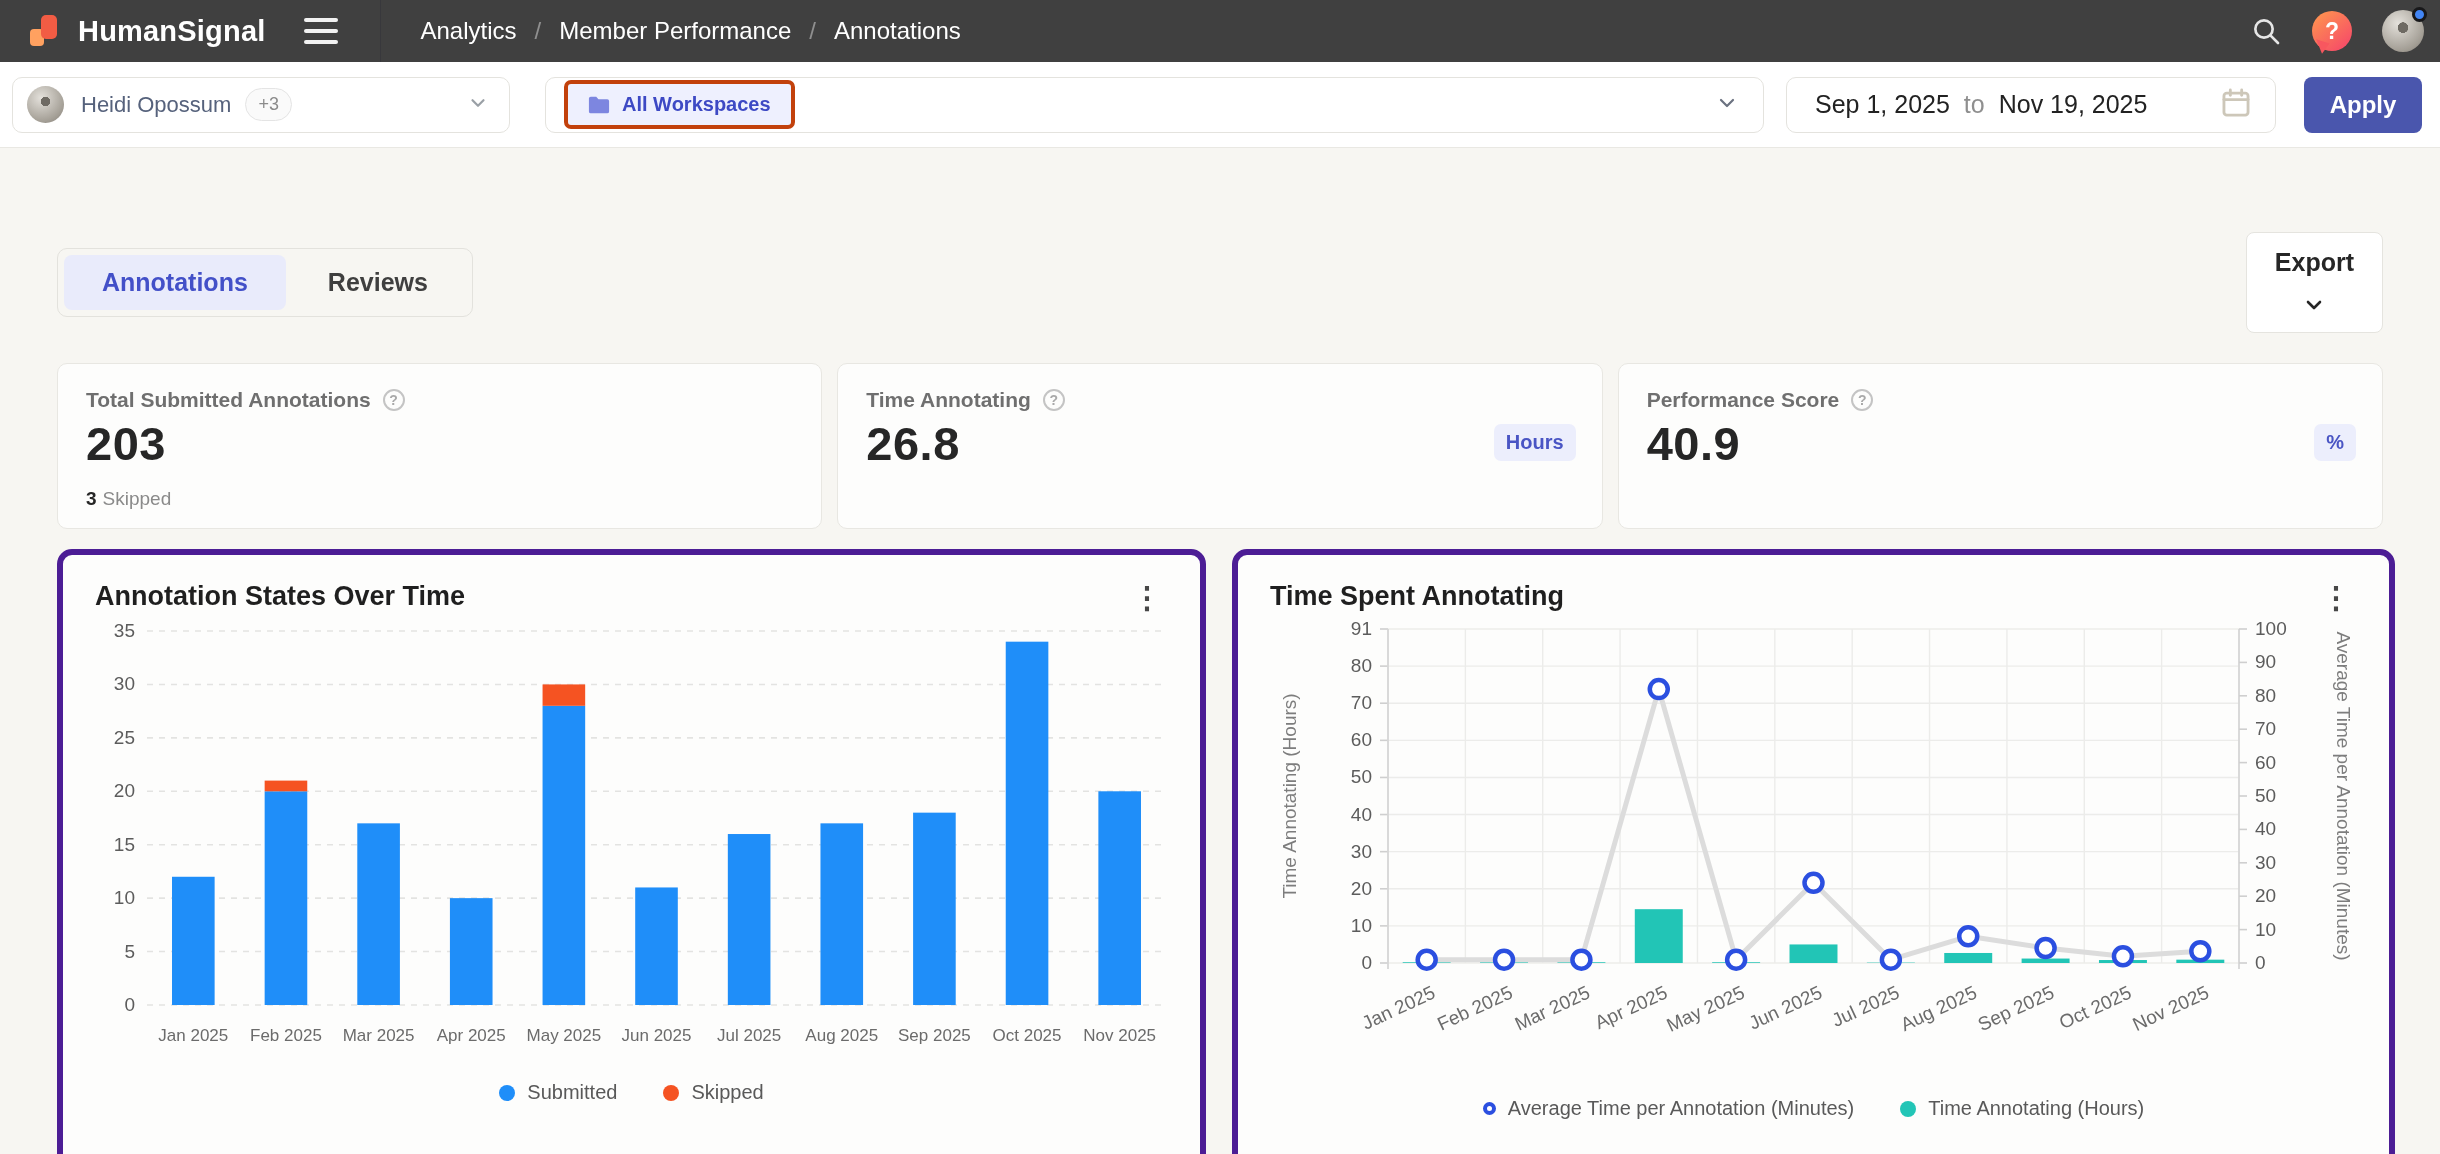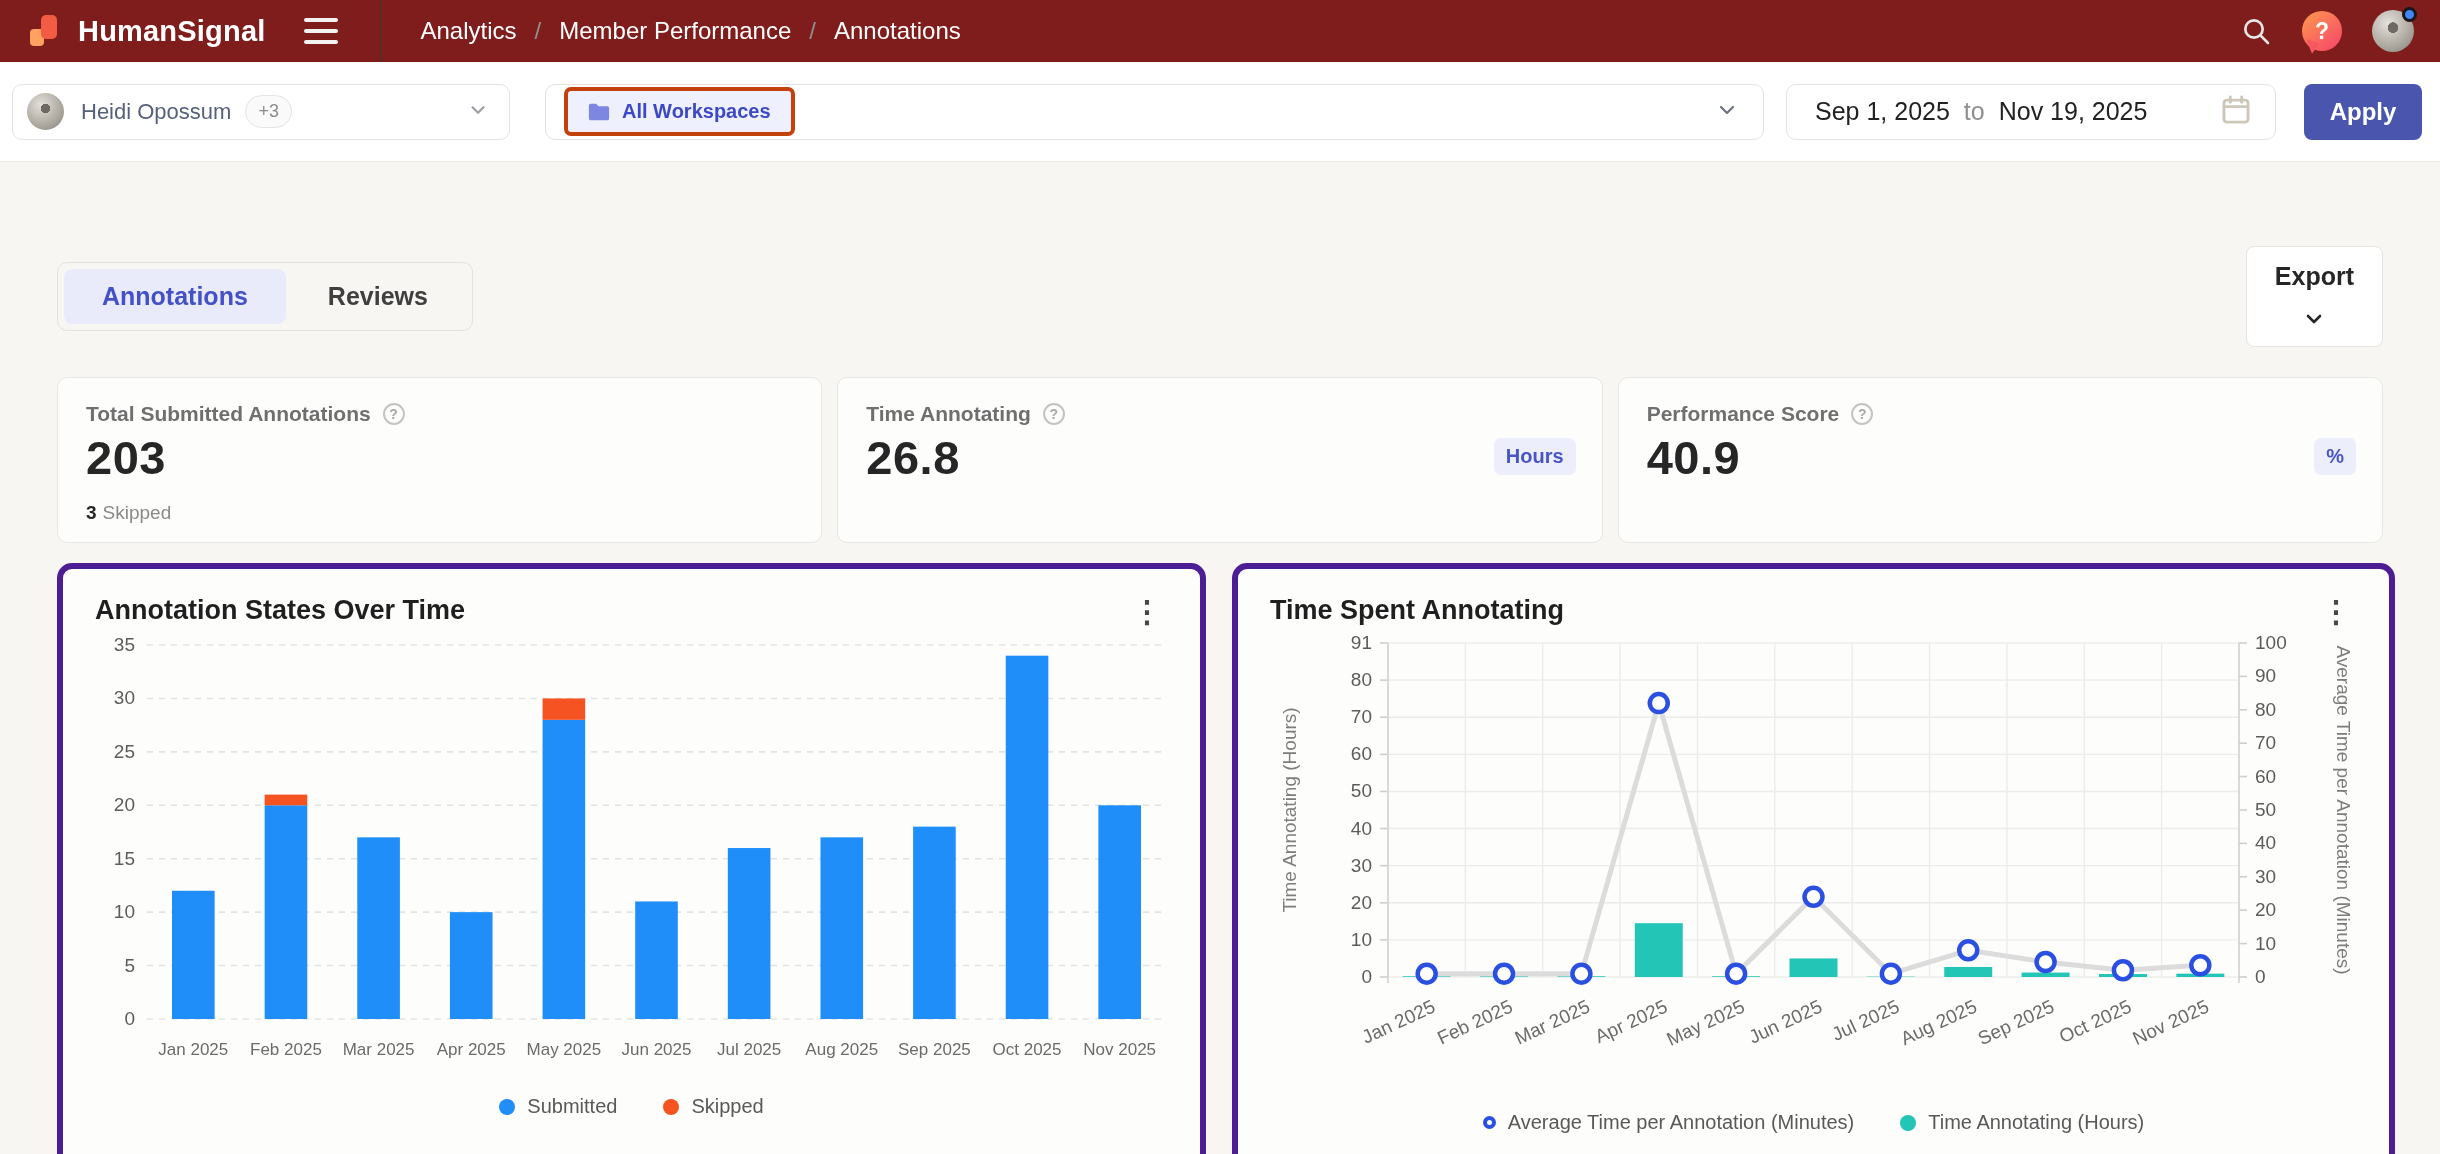--- a/index.html
+++ b/index.html
@@ -1,20 +1,20 @@
 <!DOCTYPE html>
 <html><head>
 <meta charset="utf-8">
 <style>
   * { margin:0; padding:0; box-sizing:border-box; }
   html,body { width:2440px; height:1154px; overflow:hidden; background:#f7f6f2;
     font-family:"Liberation Sans","DejaVu Sans",sans-serif; }
 
   
-  .header { height:62px; background:#7f1d1d; display:flex; align-items:center; padding:0 26px 0 30px; }
+  .header { height:62px; background:#404040; display:flex; align-items:center; padding:0 16px 0 30px; }
   .brand { display:flex; align-items:center; gap:14px; }
   .brand-mark { position:relative; width:34px; height:36px; }
   .brand-mark .blk1 { position:absolute; left:0; bottom:3px; width:14px; height:17px; border-radius:4px; background:#ffa160; }
   .brand-mark .blk2 { position:absolute; left:11px; top:2px; width:16px; height:24px; border-radius:5px; background:#f25c44; }
   .brand-name { color:#fff; font-size:29px; font-weight:700; letter-spacing:.2px; }
   .hamburger { margin-left:38px; width:34px; height:26px; display:flex; flex-direction:column; justify-content:space-between; cursor:pointer; }
   .hamburger span { height:4px; border-radius:2px; background:#f2f2f2; }
   .header-divider { width:1px; height:62px; background:#38383c; margin-left:42px; }
   .breadcrumb { display:flex; align-items:center; gap:18px; margin-left:40px; color:#fff; font-size:24px; font-weight:500; }
   .breadcrumb .sep { color:#8f8f8f; font-weight:400; }
@@ -25,21 +25,21 @@
     display:flex; align-items:center; justify-content:center; cursor:pointer; border:none; }
   .help-bubble::after { content:""; position:absolute; left:2px; bottom:-2px; width:0; height:0;
     border-left:10px solid transparent; border-right:4px solid transparent; border-top:12px solid #f8575f; transform:rotate(18deg); }
   .avatar { position:relative; width:42px; height:42px; border-radius:50%; cursor:pointer;
     background:radial-gradient(circle at 50% 42%, #6e6a63 0 16%, rgba(0,0,0,0) 17%),
                radial-gradient(circle at 38% 32%, #e4e1db, #a39e95 70%, #7e7a72); }
   .presence-dot { position:absolute; top:-3px; right:-3px; width:15px; height:15px; border-radius:50%;
     background:#4285f4; border:3px solid #18181a; }
 
   
-  .filter-bar { height:100px; background:#fff; border-bottom:1px solid #e9e8e3; display:flex; align-items:center; padding:0 18px 0 12px; }
+  .filter-bar { height:86px; background:#fff; border-bottom:1px solid #e9e8e3; display:flex; align-items:center; padding:0 18px 0 12px; }
   .select-box { height:56px; border:1px solid #e4e3de; border-radius:10px; background:#fff; display:flex; align-items:center; cursor:pointer; }
   .member-select { width:498px; padding:0 20px 0 14px; }
   .member-avatar { width:37px; height:37px; border-radius:50%;
     background:radial-gradient(circle at 50% 42%, #6e6a63 0 16%, rgba(0,0,0,0) 17%),
                radial-gradient(circle at 38% 32%, #e4e1db, #a39e95 70%, #7e7a72); }
   .member-name { margin-left:17px; font-size:22px; color:#56627c; }
   .count-pill { margin-left:14px; padding:5px 12px; border-radius:999px; border:1px solid #e4e4e4; background:#fafafa;
     font-size:18px; color:#8b8b8b; }
   .chev { margin-left:auto; }
   .workspace-select { flex:1; margin-left:35px; padding:0 24px 0 18px; }

